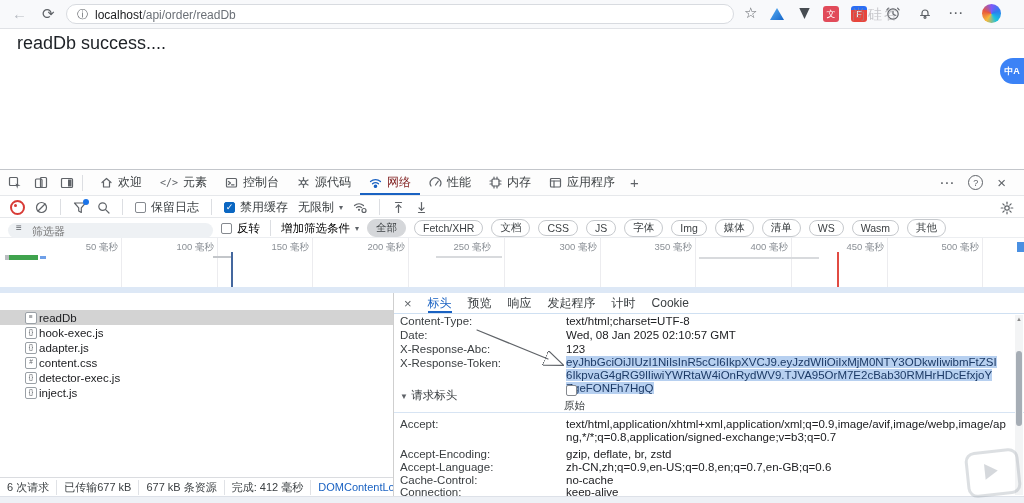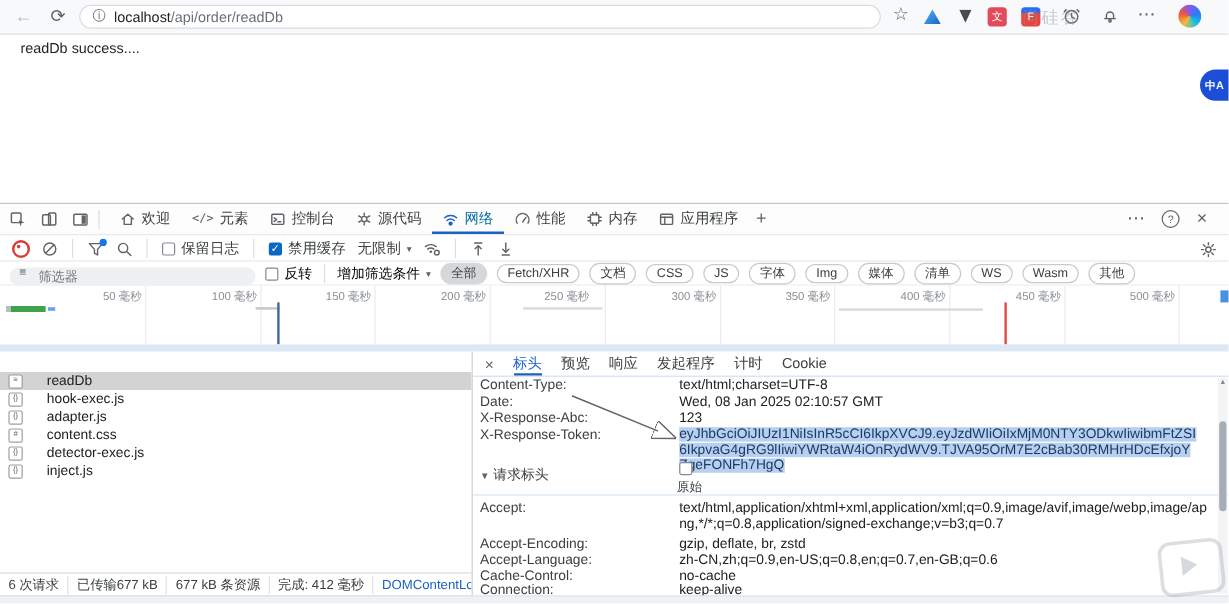--- a/index.html
+++ b/index.html
@@ -15,28 +15,28 @@
   .nav-glyph.disabled{color:#b7bbc2;}
   .urlbar{left:66px;top:4px;width:668px;height:20px;background:#fff;border:1px solid #d8dbe0;border-radius:11px;display:flex;align-items:center;padding:0 10px;box-sizing:border-box;gap:7px;}
   .url-host{font-size:12px;color:#202124;}
   .url-path{font-size:12px;color:#6b7077;}
   .extbadge{width:16px;height:16px;border-radius:3px;color:#fff;font-size:9px;display:flex;align-items:center;justify-content:center;}
   .tri-blue{width:14px;height:12px;clip-path:polygon(50% 0,100% 100%,0 100%);background:linear-gradient(135deg,#5ab1f5,#1464c8);}
   .tri-dark{width:13px;height:11px;clip-path:polygon(10% 0,90% 0,50% 100%);background:#474c52;}
   .copilot{width:19px;height:19px;border-radius:50%;background:conic-gradient(#7f5af8,#2b7df0,#19c3e0,#f6b93b,#e8583d,#7f5af8);}
   .watermark{color:rgba(150,150,155,0.5);font-size:14px;letter-spacing:2px;}
   
-  .bodytext{font-size:12px;color:#1d2126;}
+  .bodytext{font-size:18px;color:#1d2126;}
   .tooltip{left:483px;top:118px;width:233px;height:27px;background:#fdfdfe;border:1px solid #c9ced6;border-radius:4px;box-shadow:0 2px 6px rgba(0,0,0,0.22);display:flex;align-items:center;justify-content:center;font-family:"DejaVu Sans Mono",monospace;font-size:12px;color:#2b3138;}
-  .fab{left:1000px;top:58px;width:24px;height:26px;background:#1d4ed8;border-radius:13px 0 0 13px;display:flex;align-items:center;justify-content:center;color:#fff;font-size:9px;font-weight:bold;}
+  .fab{left:1000px;top:58px;width:24px;height:26px;background:#3b82f6;border-radius:13px 0 0 13px;display:flex;align-items:center;justify-content:center;color:#fff;font-size:9px;font-weight:bold;}
   
   .dt-tabbar{left:0;top:169px;width:1024px;height:27px;background:#fdfdfd;border-top:1px solid #c3c6cb;border-bottom:1px solid #e6e8eb;display:flex;align-items:center;padding:0 8px;box-sizing:border-box;}
   .sep{width:1px;height:16px;background:#dcdee2;margin:0 8px;}
   .dtab{display:flex;align-items:center;gap:5px;height:100%;padding:0 9px;font-size:12px;color:#3c4043;}
-  .dtab.active{color:#0369a1;box-shadow:inset 0 -2px 0 #1a62c2;}
+  .dtab.active{color:#7f1d1d;box-shadow:inset 0 -2px 0 #1a62c2;}
   .dtab.active svg *{stroke:#1a62c2;}
   .code-glyph{font-size:10px;color:#5f6368;font-family:"DejaVu Sans Mono",monospace;}
   .tb-right{margin-left:auto;display:flex;align-items:center;gap:14px;padding-right:10px;color:#5f6368;}
   .helpcircle{width:13px;height:13px;border:1px solid #5f6368;border-radius:50%;font-size:9px;display:flex;align-items:center;justify-content:center;}
   .dt-toolbar{left:0;top:197px;width:1024px;height:21px;border-bottom:1px solid #e6e8eb;display:flex;align-items:center;gap:10px;padding:0 10px;box-sizing:border-box;font-size:12px;color:#3c4043;}
   .rec{width:11px;height:11px;border:2px solid #d83b36;border-radius:50%;position:relative;}
   .rec::after{content:"";position:absolute;left:2px;top:2px;width:3px;height:3px;background:#d83b36;border-radius:50%;padding:0;}
   .cb{width:11px;height:11px;border:1px solid #85898f;border-radius:2px;background:#fff;box-sizing:border-box;}
   .cb.checked{background:#0b67c2;border-color:#0b67c2;color:#fff;font-size:9px;display:flex;align-items:center;justify-content:center;}
   .lbl{display:flex;align-items:center;gap:5px;}
@@ -46,21 +46,21 @@
   .filterpill input{width:100%;height:100%;border:none;background:#eef1f4;border-radius:8px;font-size:11px;padding:0 8px 0 24px;box-sizing:border-box;color:#3c4043;outline:none;}
   .filterpill .fg{position:absolute;left:8px;top:1px;font-size:10px;color:#5f6368;}
   .pill{padding:1px 8px;border:1px solid #c6c9cd;border-radius:9px;font-size:10.5px;color:#3c4043;background:#fff;white-space:nowrap;}
   .pill.active{background:#d5d7da;border-color:#d5d7da;}
   
   .gridline{top:238px;width:1px;height:49px;background:#ececef;}
   .rlabel{top:241px;width:56px;text-align:right;font-size:9.5px;color:#8b9096;}
   .bluestrip{left:0;top:287px;width:1024px;height:6px;background:#dde8f6;}
   
   .listheader{left:0;top:293px;width:393px;height:17px;background:#fafafa;border-bottom:1px solid #e3e3e3;font-size:11.5px;color:#3c4043;display:flex;align-items:center;padding-left:8px;box-sizing:border-box;}
-  .rrow{left:0;width:393px;height:15px;display:flex;align-items:center;gap:20px;padding-left:7px;box-sizing:border-box;font-size:11.5px;color:#202124;}
+  .rrow{left:0;width:393px;height:15px;display:flex;align-items:center;gap:2px;padding-left:25px;box-sizing:border-box;font-size:11.5px;color:#202124;}
   .rrow.selected{background:#d3d3d3;}
   .fico{width:10px;height:10px;border:1px solid #9aa0a6;border-radius:2px;background:#fff;color:#5f6368;font-size:6.5px;display:flex;align-items:center;justify-content:center;line-height:1;flex:none;}
   
   .statusbar{left:0;top:477px;width:393px;height:19px;border-top:1px solid #dadce0;display:flex;align-items:center;font-size:11px;color:#3c4043;white-space:nowrap;overflow:hidden;background:#fff;}
   .sb-item{padding:0 7px;border-right:1px solid #e0e2e6;flex:none;}
   .sb-blue{color:#1a62c2;}
   .bottomstrip{left:0;top:496px;width:1024px;height:7px;background:#eef1f6;border-top:1px solid #dde1e8;}
   
   .details{left:393px;top:293px;width:631px;height:203px;background:#fff;border-left:1px solid #cfcfcf;box-sizing:border-box;overflow:hidden;}
   .dtl-tabs{position:absolute;left:0;top:0;width:100%;height:21px;display:flex;align-items:center;gap:16px;padding:0 10px;box-sizing:border-box;border-bottom:1px solid #cfe0f2;font-size:12px;color:#3c4043;}

